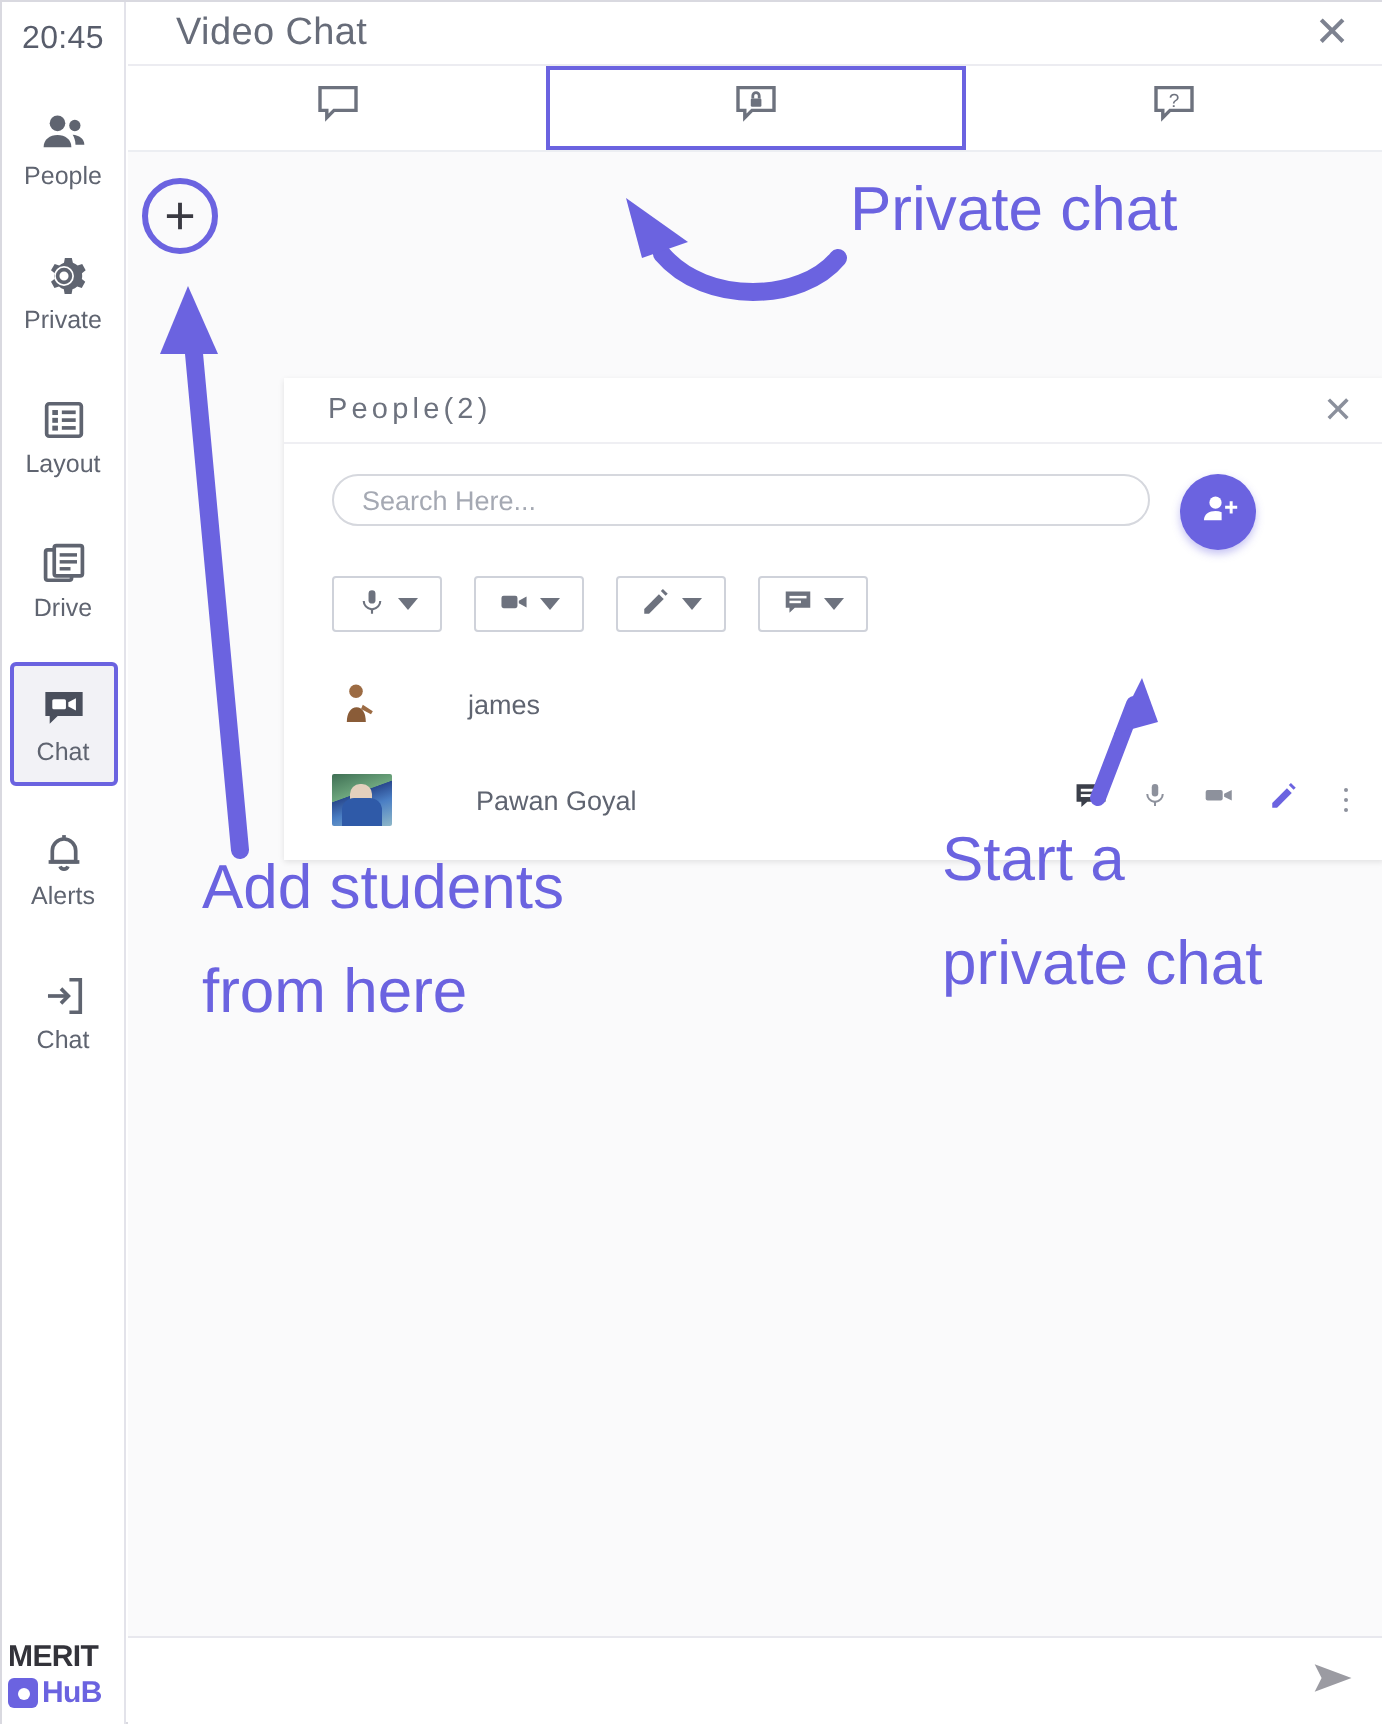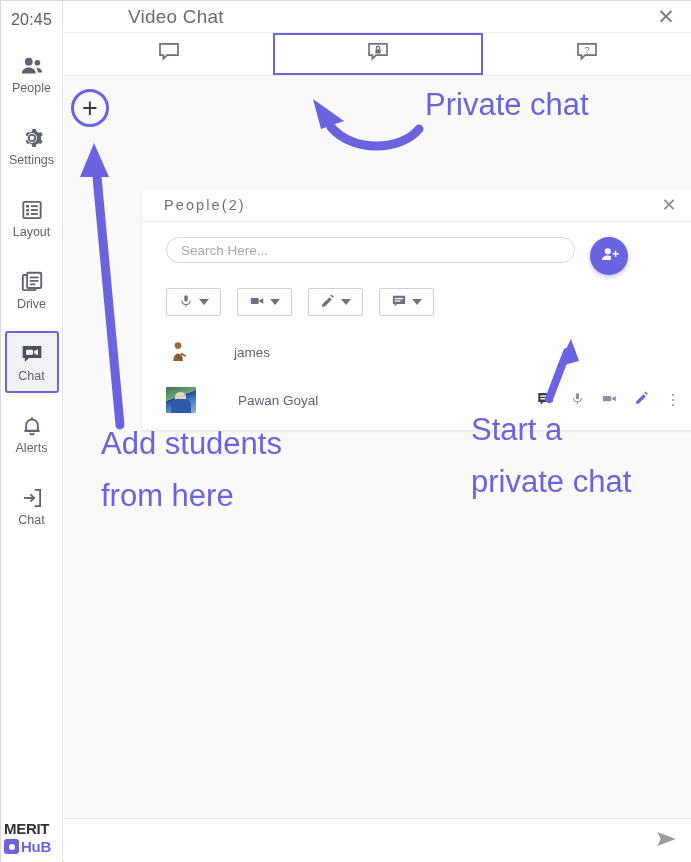--- a/index.html
+++ b/index.html
@@ -65,21 +65,21 @@
 
   
   #main {
     position: absolute; left: 63px; top: 0;
     width: 628px; height: 862px;
     background: #ffffff;
   }
   #titlebar {
     position: relative; height: 32px;
     border-bottom: 1px solid #ececf1;
-    display: flex; align-items: center; padding-left: 40px;
+    display: flex; align-items: center;
   }
   #title {
     font-size: 19px; color: #676c79; margin-left: 24px; letter-spacing: .2px;
   }
   #title-close {
     position: absolute; right: 14px; top: 4px;
     width: 24px; height: 24px;
     color: #7d8290; font-size: 21px; line-height: 24px; text-align: center;
   }
 
@@ -261,21 +261,21 @@
       <span class="nav-label">People</span>
     </div>
 
     <div class="nav-item">
       <span class="nav-ic">
         <svg viewBox="0 0 24 24" width="26" height="26" fill="#5f6470">
           <path d="M12 8.2A3.8 3.8 0 1 0 12 15.8 3.8 3.8 0 1 0 12 8.2zm0 5.9a2.1 2.1 0 1 1 0-4.2 2.1 2.1 0 0 1 0 4.2z"></path>
           <path d="M20.3 13.3l.1-1.3-.1-1.3 1.7-1.4-1.6-2.8-2.1.7a7.6 7.6 0 0 0-2.2-1.3L15.6 3.7h-3.2l-.4 2.2a7.6 7.6 0 0 0-2.2 1.3l-2.1-.7L6 9.3l1.7 1.4L7.6 12l.1 1.3L6 14.7l1.6 2.8 2.1-.7c.7.6 1.4 1 2.2 1.3l.4 2.2h3.2l.4-2.2c.8-.3 1.5-.7 2.2-1.3l2.1.7 1.6-2.8-1.7-1.4zM12 16.6A4.6 4.6 0 1 1 12 7.4a4.6 4.6 0 0 1 0 9.2z"></path>
         </svg>
       </span>
-      <span class="nav-label">Settings</span>
+      <span class="nav-label">Private</span>
     </div>
 
     <div class="nav-item">
       <span class="nav-ic">
         <svg viewBox="0 0 24 24" width="26" height="26" fill="none" stroke="#5f6470" stroke-width="1.7">
           <rect x="4" y="4.5" width="16" height="15" rx="1.2"></rect>
           <rect x="6.6" y="7.4" width="2.6" height="2.3" fill="#5f6470" stroke="none"></rect>
           <rect x="6.6" y="11" width="2.6" height="2.3" fill="#5f6470" stroke="none"></rect>
           <rect x="6.6" y="14.6" width="2.6" height="2.3" fill="#5f6470" stroke="none"></rect>
           <rect x="11" y="7.6" width="6.4" height="1.7" fill="#5f6470" stroke="none"></rect>

